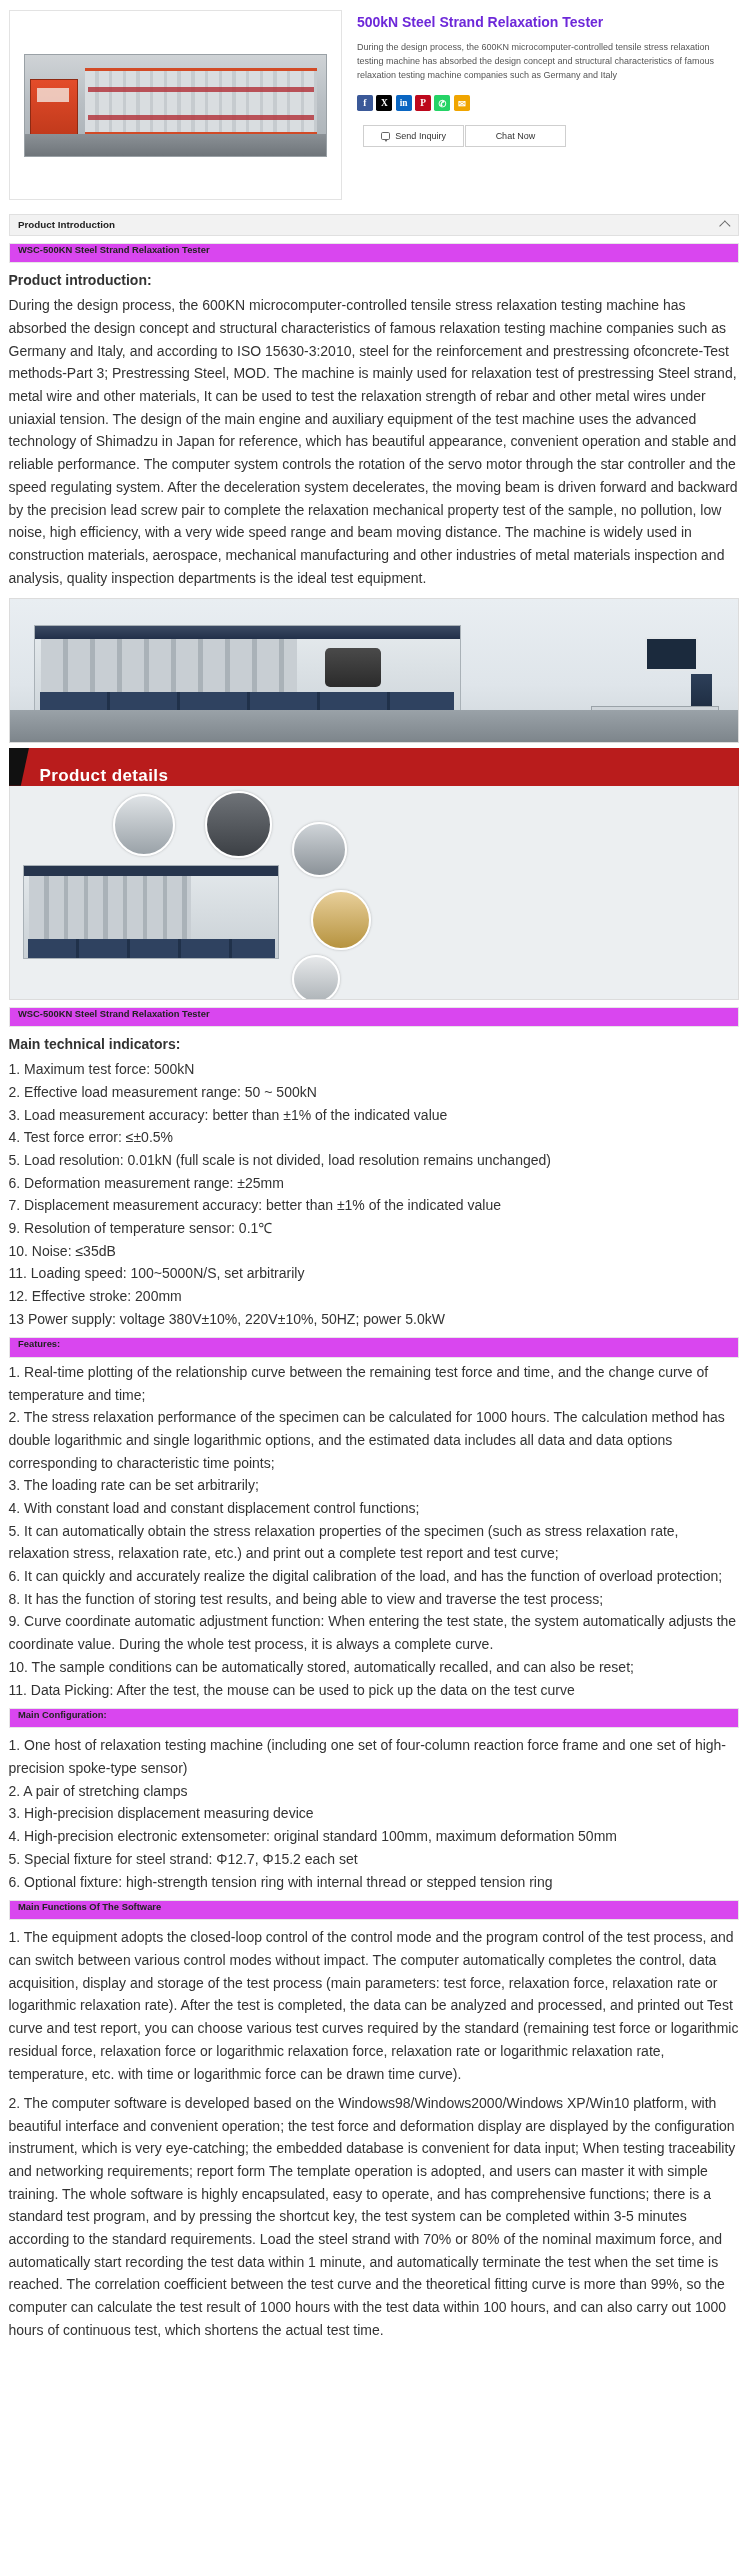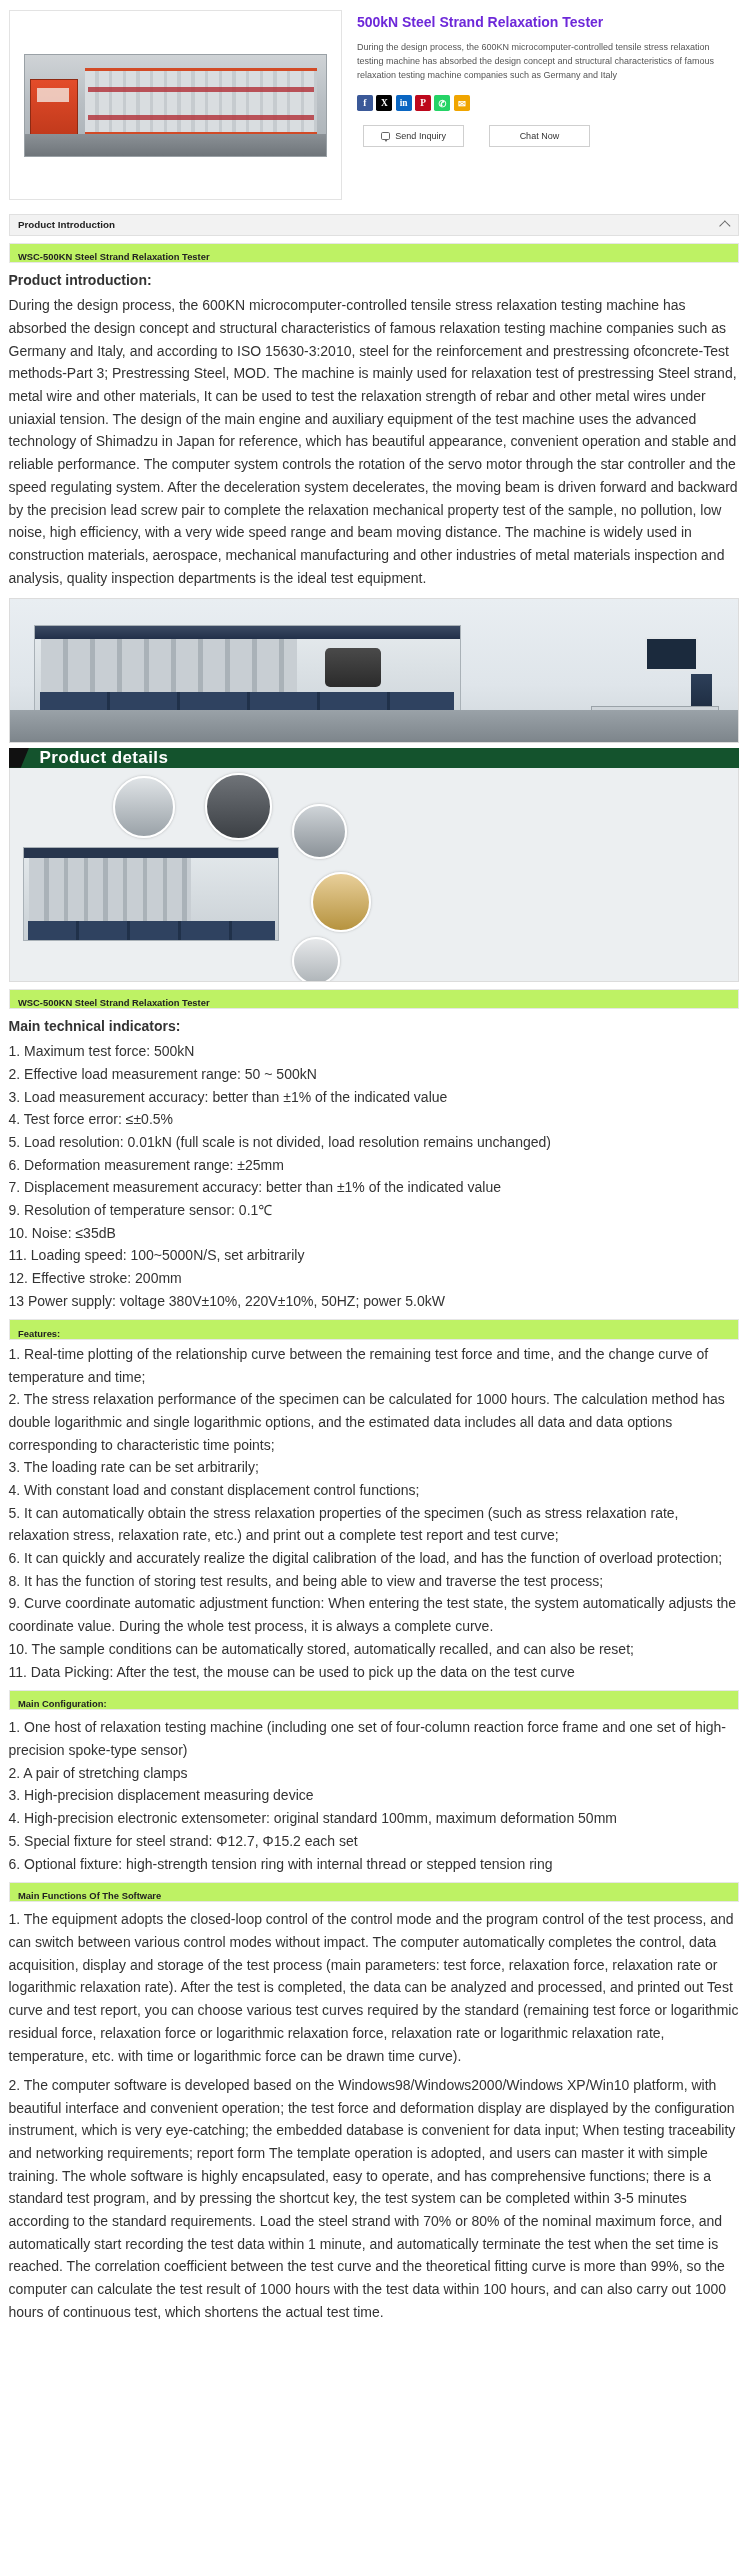--- a/index.html
+++ b/index.html
@@ -102,21 +102,21 @@
     color: #fff; font-size: 9.4px; font-weight: bold;
     font-family: "Liberation Serif", serif;
     cursor: pointer;
   }
   .s.fb { background: #3b5998; }
   .s.tw { background: #000000; }
   .s.li { background: #0a66c2; }
   .s.pi { background: #bd081c; }
   .s.wa { background: #25d366; }
   .s.em { background: #f0a500; }
-  .btn-row { display: flex; gap: 25px; padding-left: 6px; }
+  .btn-row { display: flex; gap: 1px; padding-left: 6px; }
   .btn {
     border: 0.9px solid #cfcfcf;
     background: #fff;
     height: 22px;
     min-width: 101px;
     padding: 0 12px;
     font-size: 9px;
     color: #333;
     display: flex; align-items: center; justify-content: center; gap: 5.1px;
     cursor: pointer;
@@ -144,25 +144,25 @@
     color: #222;
     cursor: pointer;
   }
   .chev {
     width: 7.7px; height: 7.7px;
     border-left: 1.4px solid #666; border-top: 1.4px solid #666;
     transform: rotate(45deg);
     margin-top: 2.6px;
   }
   .subbar {
-    background: #bef264;
+    background: #d946ef;
     border: 0.9px solid #e6e6e6;
     margin: 6.8px 8.5px 0 8.5px;
     height: 20.5px;
-    display: flex; align-items: flex-end;
+    display: flex; align-items: flex-start;
     padding: 0 8.5px;
     font-size: 9.4px;
     font-weight: bold;
     color: #222;
   }
   .body-block {
     margin: 6px 8.5px 0 8.5px;
     font-size: 14px;
     line-height: 1.62;
     color: #333;
@@ -217,24 +217,24 @@
     background: linear-gradient(#2d3f59, #1d2c41);
   }
   .big-photo .desk .table {
     position: absolute; left: 0; right: 0; bottom: 0; height: 8.5px;
     background: #cfd5da; border: 0.9px solid #9aa2a8;
   }
 
   
   .details-banner {
     margin: 5.1px 8.5px 0 8.5px;
-    height: 20px;
-    background: #14532d;
+    height: 38px;
+    background: #b91c1c;
     position: relative;
-    display: flex; align-items: flex-start;
+    display: flex; align-items: flex-end;
   }
   .details-banner .label {
     color: #fff; font-size: 17px; font-weight: bold;
     margin-left: 31px; letter-spacing: 0.4px;
   }
   .details-banner:before {
     content: ""; position: absolute; left: 0; top: 0; bottom: 0; width: 20.5px;
     background: #111;
     clip-path: polygon(0 0, 100% 0, 60% 100%, 0% 100%);
   }

